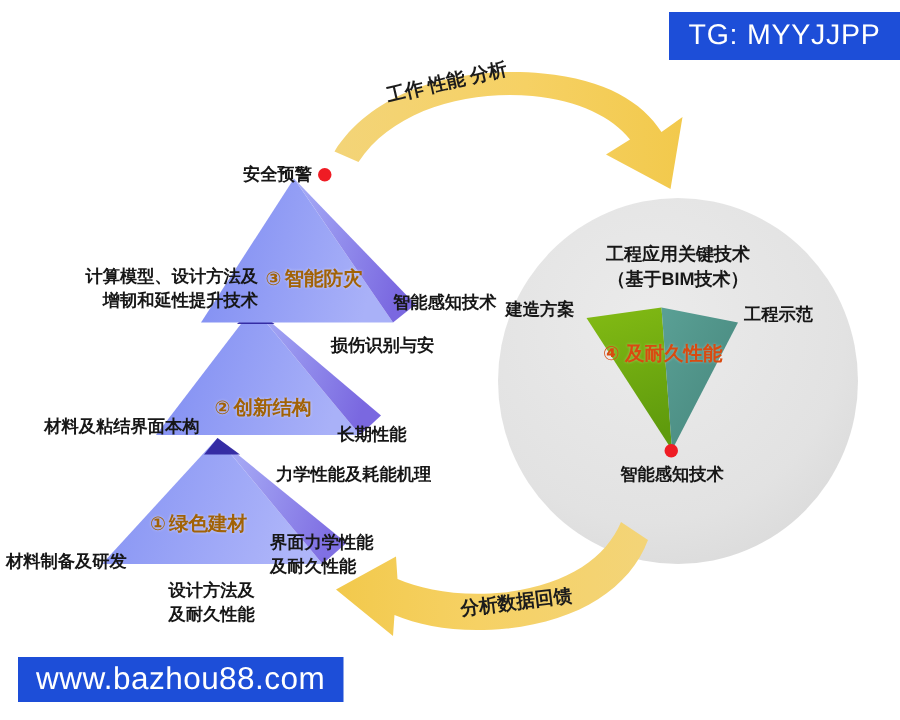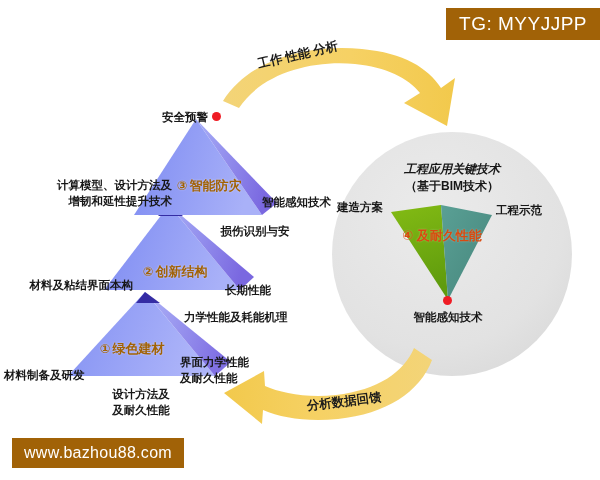--- a/index.html
+++ b/index.html
@@ -60,40 +60,40 @@
   .arrow-text {
     position: absolute;
     font-family: "Liberation Sans", "DejaVu Sans", sans-serif;
     font-weight: bold;
     font-size: 12.5px;
     color: #1c1c1c;
     white-space: nowrap;
   }
   .watermark {
     position: absolute;
-    background: #a16207;
+    background: #1d4ed8;
     color: #ffffff;
     font-family: "Liberation Sans", "DejaVu Sans", sans-serif;
     font-weight: 400;
     display: flex;
     align-items: center;
     white-space: nowrap;
   }
   #wm-top {
     right: 0px; top: 8px;
     height: 32px;
     padding: 0 13px;
     font-size: 19px;
     letter-spacing: 0.5px;
   }
   #wm-bottom {
     left: 12px; top: 438px;
     height: 30px;
     padding: 0 12px;
-    font-size: 16px;
+    font-size: 21px;
     letter-spacing: 0.3px;
   }
   .dot {
     position: absolute;
     border-radius: 50%;
     background: #ef1c24;
   }
 </style>
 </head>
 <body>
@@ -224,21 +224,21 @@
 
   <div class="tier-label" style="left:100px; top:340px;">
     <span class="num">①</span><span>绿色建材</span>
   </div>
   <div class="lbl" style="left:4px; top:368px;">材料制备及研发</div>
   <div class="lbl" style="left:180px; top:355px;">界面力学性能</div>
   <div class="lbl" style="left:180px; top:371px;">及耐久性能</div>
   <div class="lbl ctr" style="left:96px; top:387px; width:90px;">设计方法及</div>
   <div class="lbl ctr" style="left:96px; top:403px; width:90px;">及耐久性能</div>
 
-  <div class="lbl ctr" style="left:382px; top:162px; width:140px; font-size:12px;font-style:italic;">工程应用关键技术</div>
+  <div class="lbl ctr" style="left:382px; top:162px; width:140px; font-size:12px;">工程应用关键技术</div>
   <div class="lbl ctr" style="left:382px; top:179px; width:140px; font-size:12px;text-align:center;">（基于BIM技术）</div>
 
   <div class="lbl" style="left:337px; top:200px;">建造方案</div>
   <div class="lbl" style="left:496px; top:203px;">工程示范</div>
 
   <div class="cone-label" style="left:402px; top:227px;">
     <span>④</span>&nbsp;<span>及耐久性能</span>
   </div>
 
   <div class="dot" style="left:443px; top:296px; width:9px; height:9px;"></div>

